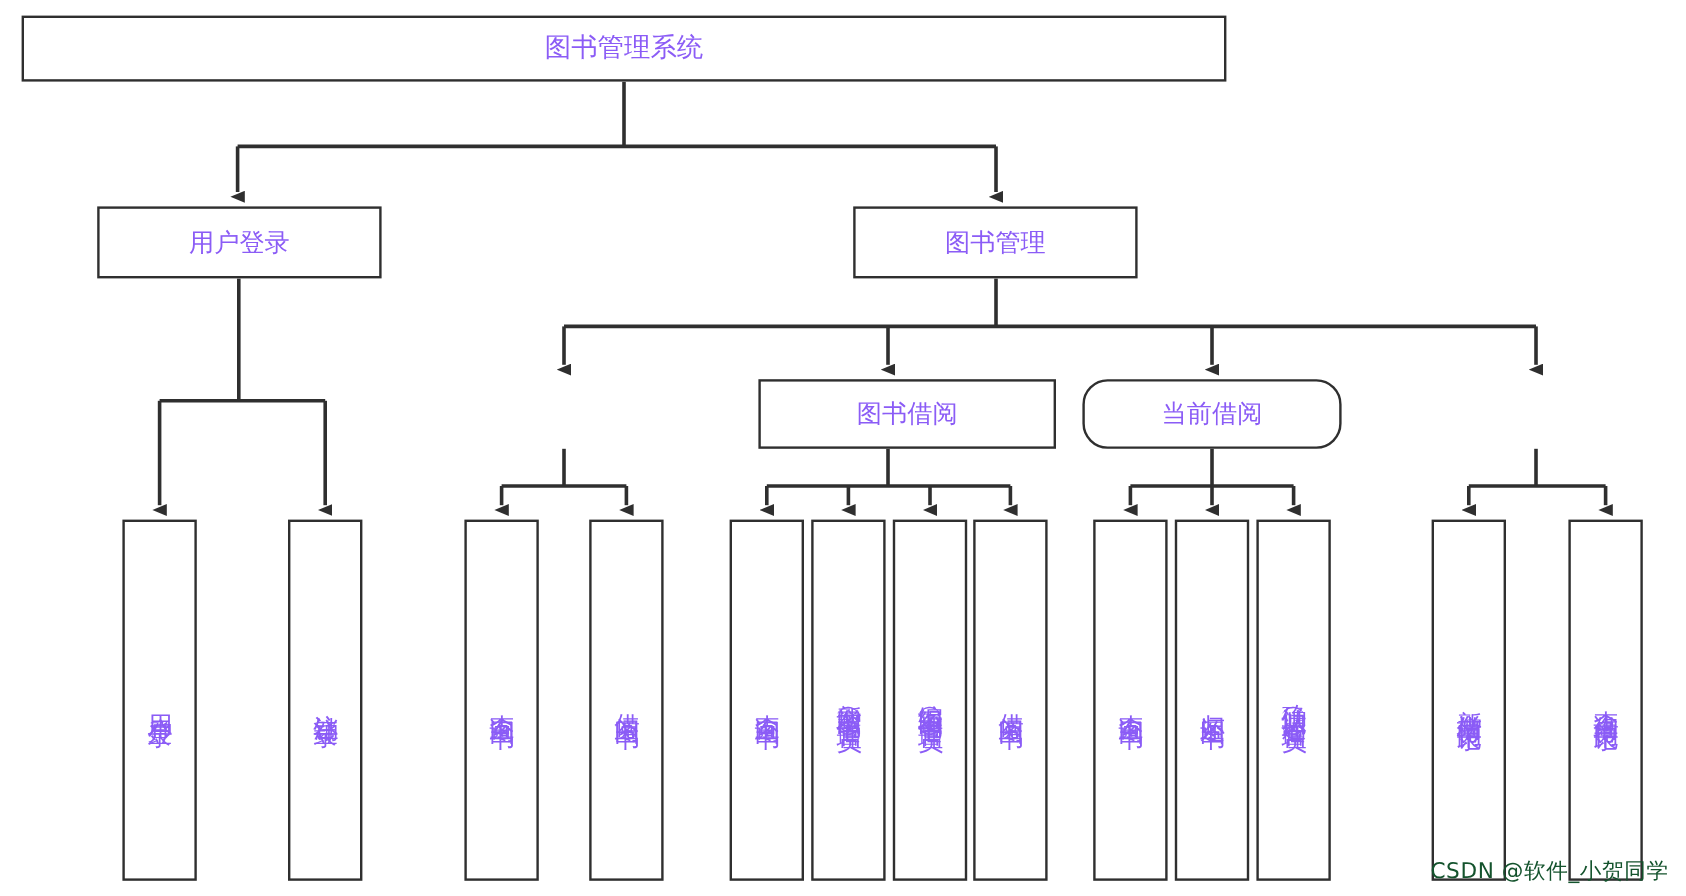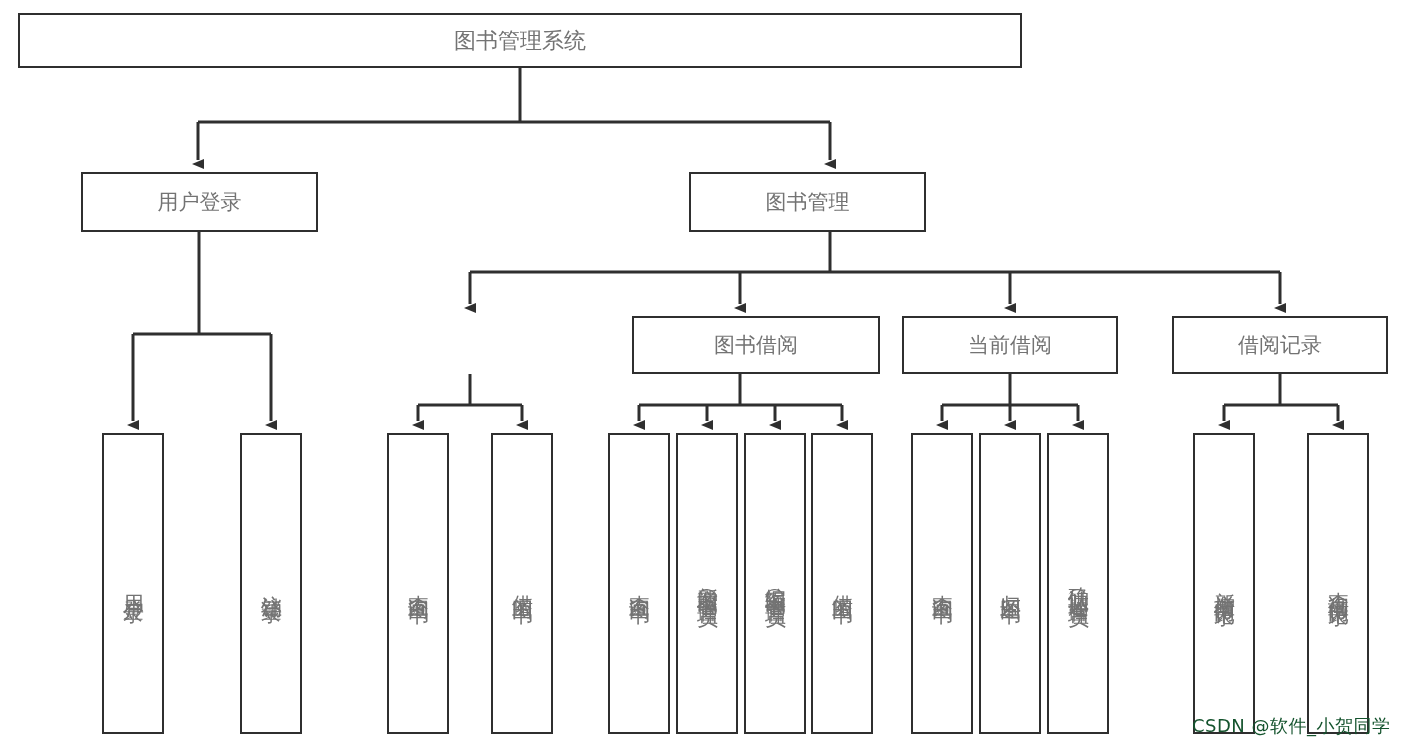--- a/index.html
+++ b/index.html
@@ -30,21 +30,21 @@
     position: absolute;
     box-sizing: border-box;
     background: #ffffff;
     border: 2px solid #2f2f2f;
     display: flex;
     align-items: center;
     justify-content: center;
     z-index: 2;
   }
   .node-label {
-    color: #737373;
+    color: #8b5cf6;
     line-height: 1.0;
     white-space: nowrap;
     text-align: center;
   }
   
   .node.root .node-label {
     font-size: 22px;
   }
   
   .node.branch .node-label {
@@ -128,32 +128,29 @@
     </g>
   </svg>
 
   <div class="node root" style="left:18px; top:13px; width:1004px; height:55px;">
     <span class="node-label">图书管理系统</span>
   </div>
 
   <div class="node branch" style="left:81px; top:172px; width:237px; height:60px;">
     <span class="node-label">用户登录</span>
   </div>
-  <div class="node branch" style="left:689px; top:172px; width:237px; height:60px;">
+  <div class="node branch" style="left:711px; top:172px; width:237px; height:60px;">
     <span class="node-label">图书管理</span>
   </div>
 
   <div class="node branch" style="left:632px; top:316px; width:248px; height:58px;">
     <span class="node-label">图书借阅</span>
   </div>
-  <div class="node branch" style="left:902px; top:316px; width:216px; height:58px;">
+  <div class="node branch" style="left:902px; top:316px; width:216px; height:58px;border-radius:21px;">
     <span class="node-label">当前借阅</span>
-  </div>
-  <div class="node branch" style="left:1172px; top:316px; width:216px; height:58px;">
-    <span class="node-label">借阅记录</span>
   </div>
 
   <div class="node leaf" style="left:102px; top:433px; width:62px; height:301px;">
     <span class="node-label">用户登录</span>
   </div>
   <div class="node leaf" style="left:240px; top:433px; width:62px; height:301px;">
     <span class="node-label">注销登录</span>
   </div>
 
   <div class="node leaf" style="left:387px; top:433px; width:62px; height:301px;">

